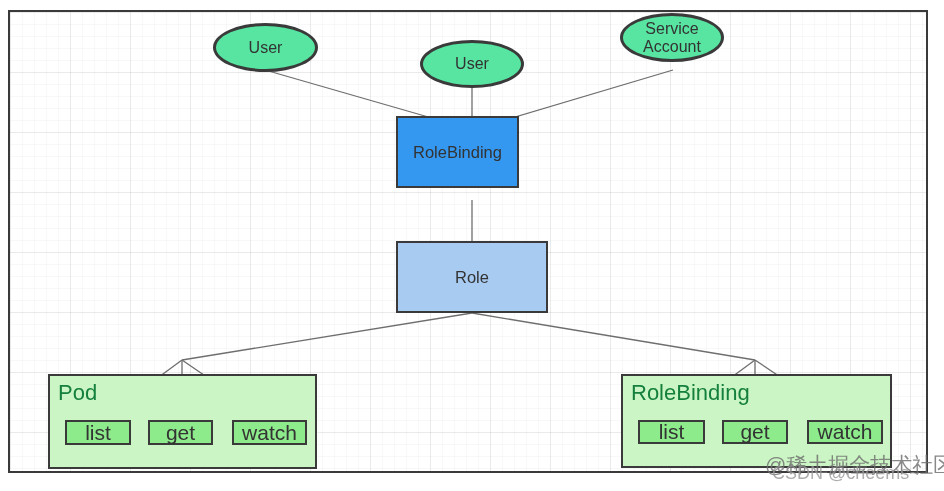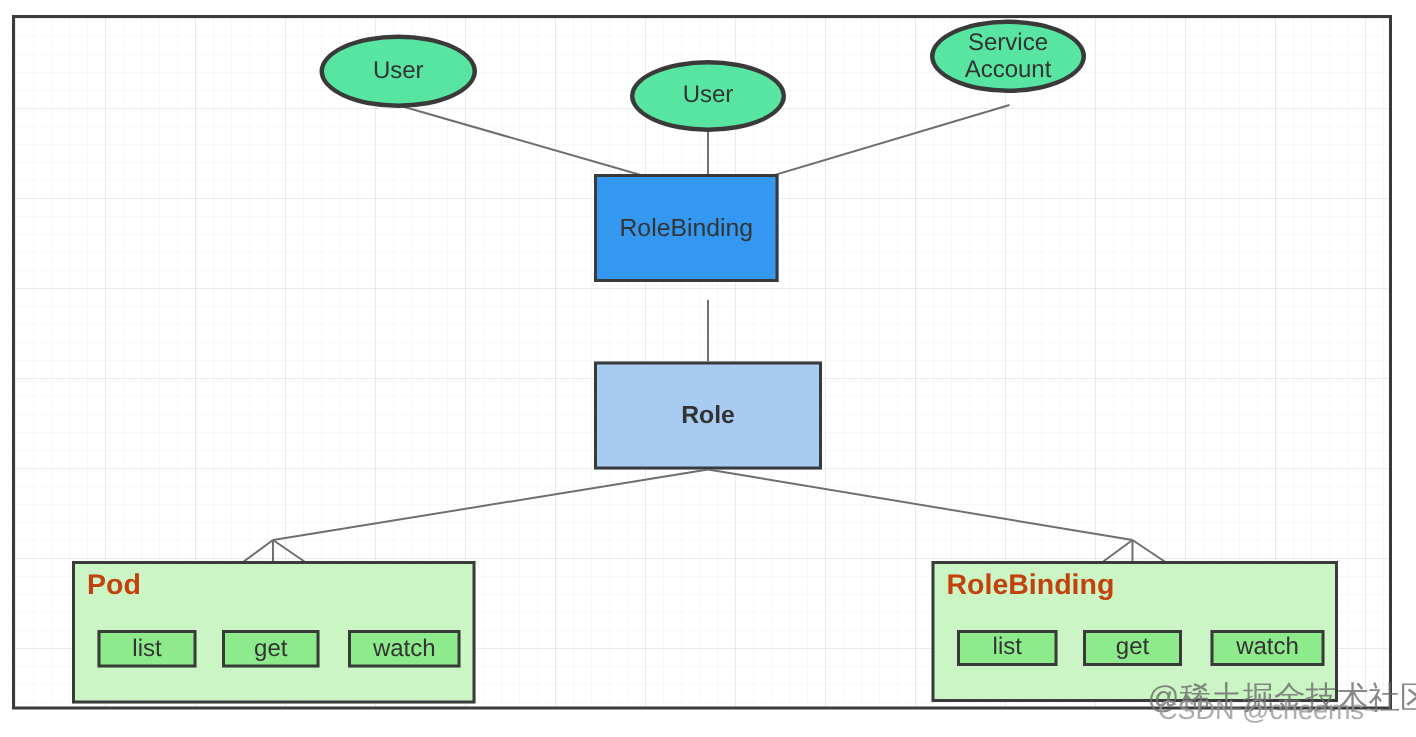--- a/index.html
+++ b/index.html
@@ -47,40 +47,40 @@
   .ellipse {
     background: var(--subject-fill, #57e5a1);
     border: 3px solid var(--shape-border, #3a3a3a);
     border-radius: 50%;
   }
   .rect-node {
     border: 2px solid var(--shape-border, #3a3a3a);
     font-size: 16.5px;
   }
   .binding { background: var(--binding-fill, #3598f0); }
-  .role    { background: var(--role-fill, #a8cbf2); font-weight: bold; }
+  .role    { background: var(--role-fill, #a8cbf2); }
   .container-box {
     position: absolute;
     background: var(--container-fill, #cbf5c4);
     border: 2px solid var(--shape-border, #3a3a3a);
     z-index: 2;
   }
   .container-label {
     position: absolute;
     left: 8px; top: 4px;
-    font-weight: bold;
-    font-size: 19px;
-    color: #c2410c;
+    font-weight: normal;
+    font-size: 22px;
+    color: #15803d;
   }
   .verb-box {
     position: absolute;
     display: flex; align-items: center; justify-content: center;
     background: var(--verb-fill, #8eeb8c);
     border: 2px solid var(--shape-border, #3a3a3a);
-    font-size: 16px;
+    font-size: 21px;
     color: var(--text-color, #333);
     z-index: 3;
   }
   
   .el-group   { left: 213px; top: 23px; width: 105px; height: 49px; }
   .el-user    { left: 420px; top: 40px; width: 104px; height: 48px; }
   .el-svcacct { left: 620px; top: 13px; width: 104px; height: 49px; padding: 0 8px; }
   .n-binding  { left: 396px; top: 116px; width: 123px; height: 72px; text-align: center; }
   .n-role     { left: 396px; top: 241px; width: 152px; height: 72px; }
   .c-pod      { left: 48px;  top: 374px; width: 269px; height: 95px; }

